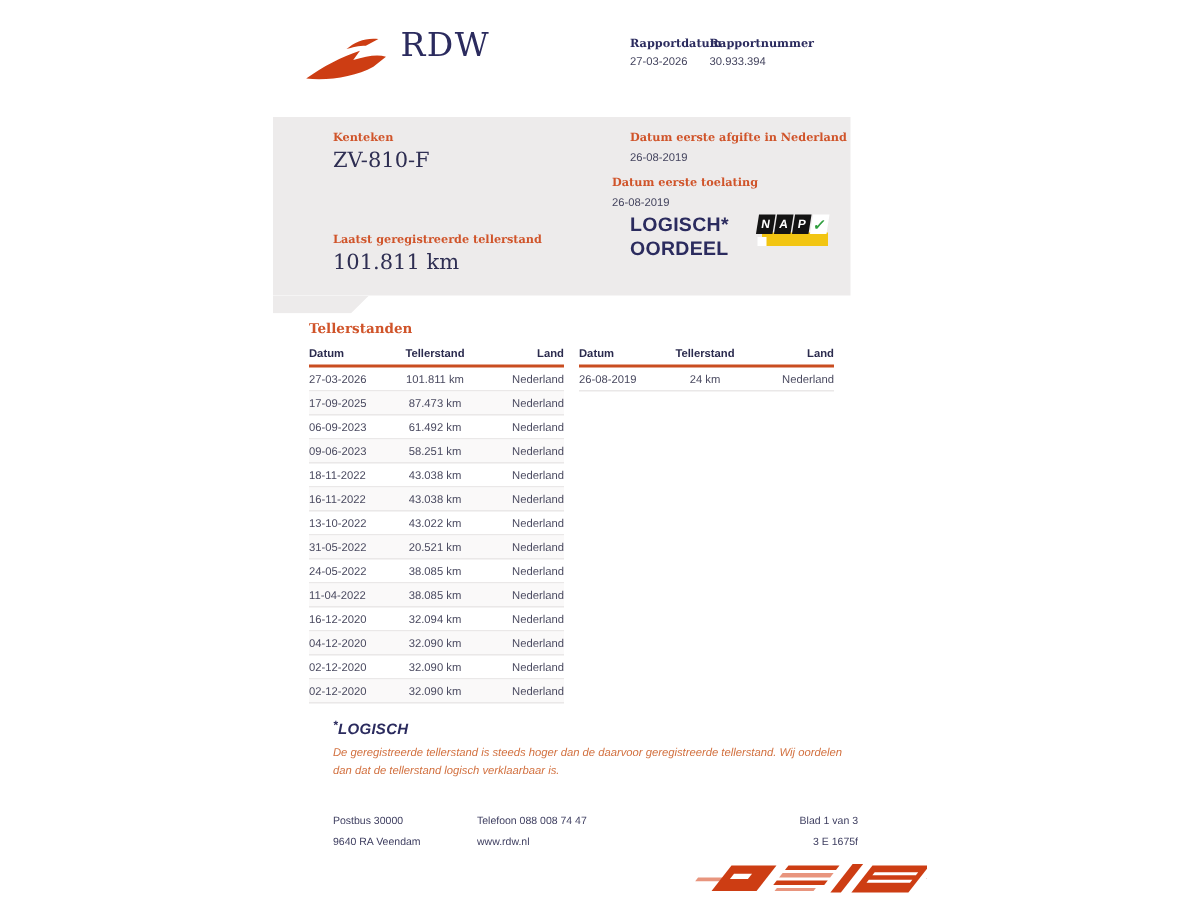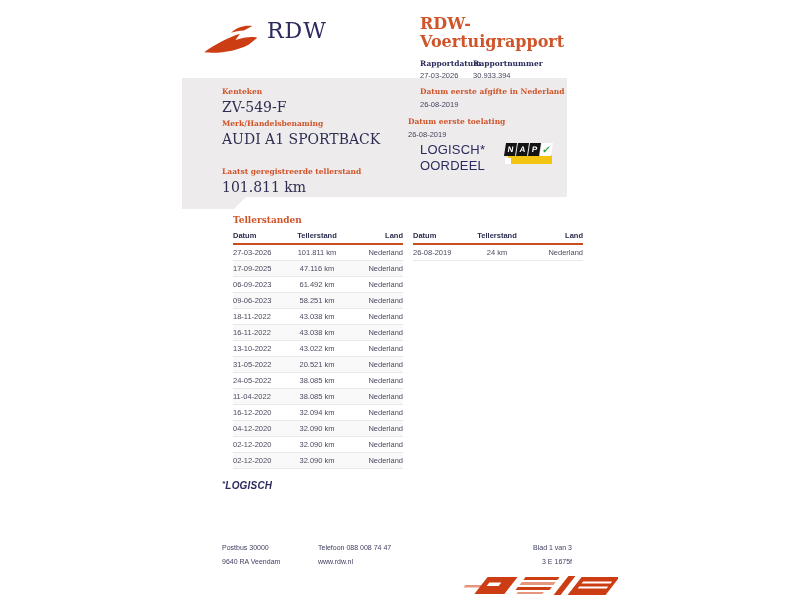--- a/index.html
+++ b/index.html
@@ -22,33 +22,33 @@
   .report-meta .val { font-size:7.5px; color:#45455f; margin-top:3px; }
 
   
   .summary { position:absolute; left:182px; top:78px; width:385px; height:119px; background:#edebeb; }
   .summary::after { content:""; position:absolute; left:0; top:100%; width:64px; height:12px;
     background:#edebeb; clip-path:polygon(0 0, 100% 0, 81% 100%, 0 100%); }
   .fld { position:absolute; }
   .fld .lbl { font-family:"DejaVu Serif", serif; font-weight:bold; font-size:7.5px; color:#d0542a; }
   .fld .big { font-family:"DejaVu Serif", serif; font-size:14px; color:#2e2e52; margin-top:3px; }
   .fld .sm  { font-size:7.5px; color:#45455f; margin-top:4px; }
-  .oordeel { position:absolute; left:238px; top:64px; font-size:13px; font-weight:normal; color:#2b2b5e; line-height:1.25; letter-spacing:.2px; }
+  .oordeel { position:absolute; left:238px; top:64px; font-size:13px; font-weight:bold; color:#2b2b5e; line-height:1.25; letter-spacing:.2px; }
 
   
   .nap { position:absolute; left:321px; top:63px; width:50px; height:24px; }
   .nap-bar { position:absolute; left:5px; bottom:1px; width:44px; height:9px; background:#f2c512; }
   .nap-sq { position:absolute; top:2px; width:11px; height:13px; transform:skewX(-9deg);
     display:flex; align-items:center; justify-content:center; font-size:8px; font-weight:bold; }
   .nap-sq.black { background:#141414; color:#fff; }
   .nap-sq.white { background:#ffffff; color:#2f9e3e; font-size:10px; }
   .nap-white-dot { position:absolute; left:2px; bottom:1px; width:6px; height:6px; background:#fff; }
 
   
-  .tables { position:absolute; left:233px; top:215px; width:350px; }
+  .tables { position:absolute; left:206px; top:215px; width:350px; }
   .tbl-heading { font-family:"DejaVu Serif", serif; font-size:9px; font-weight:bold; color:#d0542a; margin-bottom:4px; }
   .tbl-wrap { display:flex; gap:10px; align-items:flex-start; }
   .tbl { width:170px; font-size:7.5px; }
   .thead { display:flex; font-weight:bold; color:#2b2b4e; padding:2px 0 3px 0; border-bottom:2px solid #c94d20; }
   .trow { display:flex; padding:3px 0; border-bottom:1px solid #eae8e8; color:#4a4a60; }
   .trow:nth-child(even) { background:#faf9f9; }
   .c1 { width:58px; text-align:left; }
   .c2 { width:52px; text-align:center; }
   .c3 { flex:1; text-align:right;padding-left:18px; }
 
@@ -75,43 +75,38 @@
 
   <div class="brand">
     <svg viewBox="0 0 100 60" aria-hidden="true">
       <path fill="#cd3d13" d="M2,52 C22,38 44,26 66,19 L58,30 C74,25 87,23 97,26 L82,38 C60,50 28,55 2,52 Z"></path>
       <path fill="#cd3d13" d="M50,17 C60,8 74,3 88,5 L73,13 C65,13 56,15 50,17 Z"></path>
     </svg>
     <div class="brand-word">RDW</div>
   </div>
 
   <div class="titleblock">
-    <h1>RDW-Voertuigrapport</h1>
     <div class="report-meta">
       <div class="col1">
         <div class="lbl">Rapportdatum</div>
         <div class="val">27-03-2026</div>
       </div>
       <div>
         <div class="lbl">Rapportnummer</div>
         <div class="val">30.933.394</div>
       </div>
     </div>
   </div>
 
   <div class="summary">
     <div class="fld" style="left:40px; top:9px;">
       <div class="lbl">Kenteken</div>
-      <div class="big">ZV-549-F</div>
-    </div>
-    <div class="fld" style="left:40px; top:41px;">
-      <div class="lbl">Merk/Handelsbenaming</div>
-      <div class="big">AUDI A1 SPORTBACK</div>
-    </div>
-    <div class="fld" style="left:40px; top:89px;">
+      <div class="big">ZV-810-F</div>
+    </div>
+    <div class="fld" style="left:40px; top:77px;">
       <div class="lbl">Laatst geregistreerde tellerstand</div>
       <div class="big">101.811 km</div>
     </div>
     <div class="fld" style="left:238px; top:9px;">
       <div class="lbl">Datum eerste afgifte in Nederland</div>
       <div class="sm">26-08-2019</div>
     </div>
     <div class="fld" style="left:226px; top:39px;">
       <div class="lbl">Datum eerste toelating</div>
       <div class="sm">26-08-2019</div>
@@ -140,21 +135,21 @@
           <span class="c3">Land</span>
         </div>
         <div>
             <div class="trow">
               <span class="c1">27-03-2026</span>
               <span class="c2">101.811 km</span>
               <span class="c3">Nederland</span>
             </div>
             <div class="trow">
               <span class="c1">17-09-2025</span>
-              <span class="c2">47.116 km</span>
+              <span class="c2">87.473 km</span>
               <span class="c3">Nederland</span>
             </div>
             <div class="trow">
               <span class="c1">06-09-2023</span>
               <span class="c2">61.492 km</span>
               <span class="c3">Nederland</span>
             </div>
             <div class="trow">
               <span class="c1">09-06-2023</span>
               <span class="c2">58.251 km</span>
@@ -226,20 +221,21 @@
             </div>
           </div>
       </div>
     </div>
   </div>
 
   <div class="note">
     <div class="note-h">
       <span class="ast">*</span><span>LOGISCH</span>
     </div>
+    <div class="note-p">De geregistreerde tellerstand is steeds hoger dan de daarvoor geregistreerde tellerstand. Wij oordelen dan dat de tellerstand logisch verklaarbaar is.</div>
   </div>
 
   <div class="footer">
     <div class="fcol1">
       <div>Postbus 30000</div>
       <div>9640 RA Veendam</div>
     </div>
     <div class="fcol2">
       <div>Telefoon 088 008 74 47</div>
       <div>www.rdw.nl</div>

